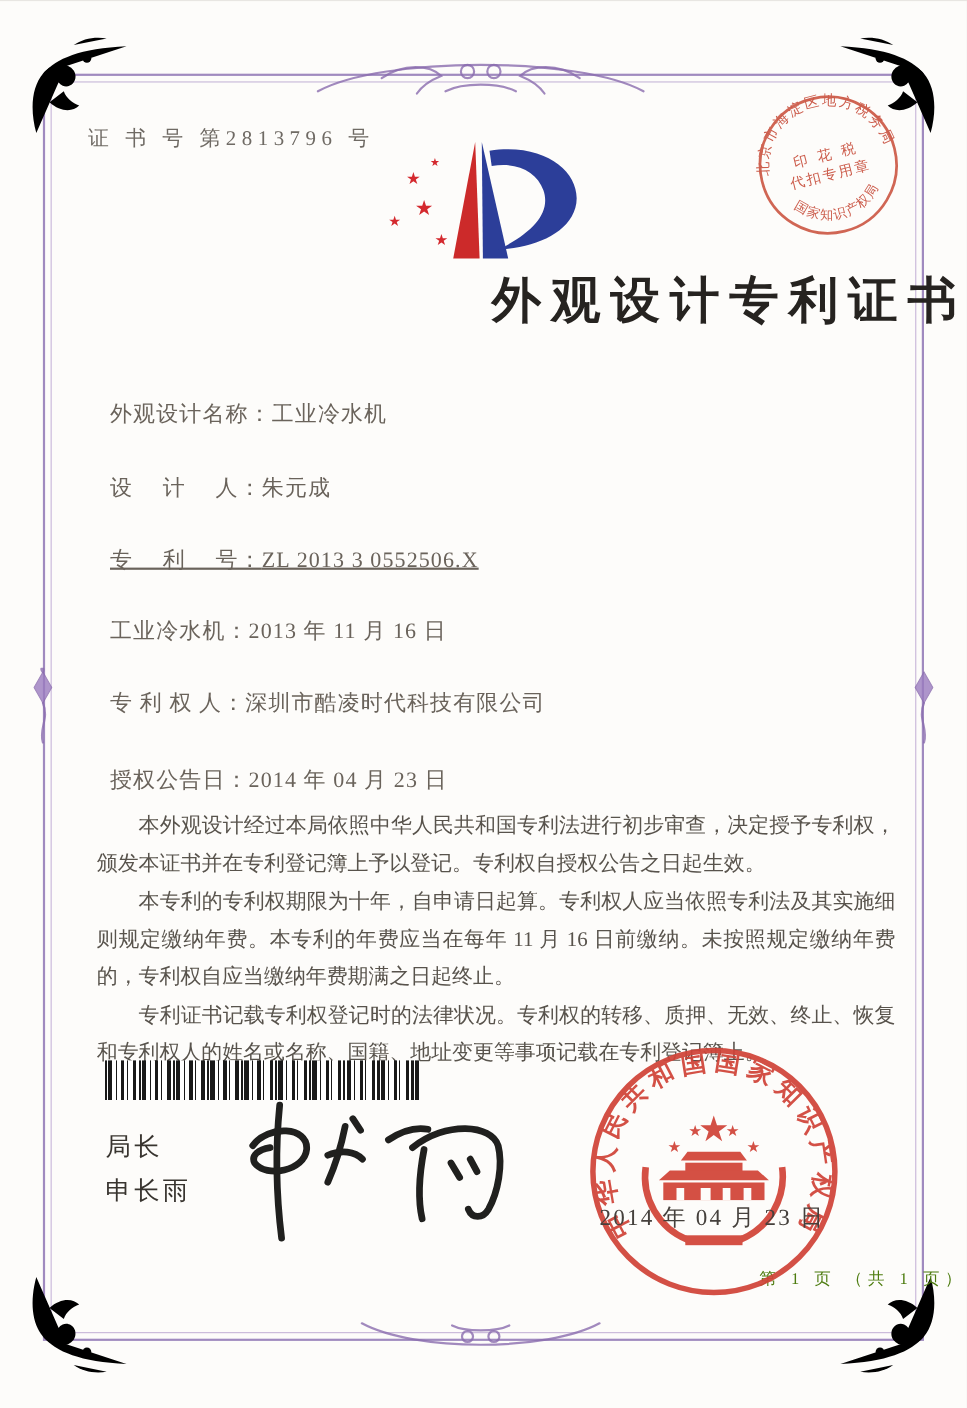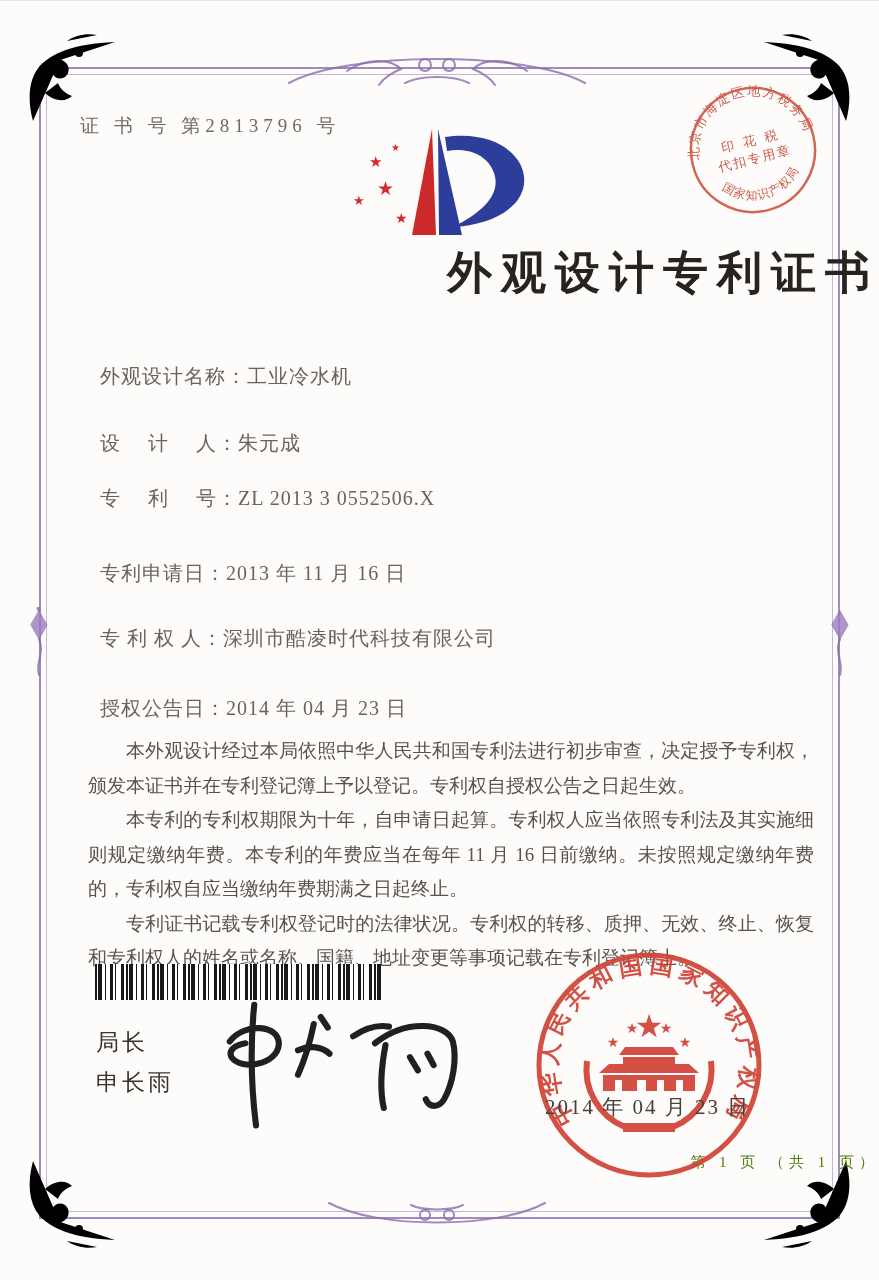--- a/index.html
+++ b/index.html
@@ -27,21 +27,21 @@
   .tax-seal{position:absolute;left:682px;top:78px;width:142px;height:142px;
     transform:rotate(-14deg);opacity:.92;}
   .tax-seal text{fill:#c8503e;font-family:"Liberation Serif",serif;}
   .tax-seal circle{stroke:#cd5a47;fill:none;}
   .sipo-seal{position:absolute;left:533px;top:948px;width:232px;height:232px;opacity:.93;z-index:2;}
   .sipo-seal text{fill:#d04338;font-family:"Liberation Serif",serif;}
   .seal-date{position:absolute;left:545px;top:1092px;width:230px;z-index:3;
     font-size:21px;letter-spacing:2px;color:#45403c;}
   
   .field{position:absolute;left:100px;font-size:20px;letter-spacing:1px;color:#6a635b;white-space:nowrap;}
-  .f0{top:362px;} .f1{top:429px;} .f2{top:484px;} .f3{top:559px;} .f4{top:624px;} .f5{top:694px;}
+  .f0{top:362px;} .f1{top:429px;} .f2{top:494px;text-decoration:underline;} .f3{top:559px;} .f4{top:624px;} .f5{top:694px;}
   
   .body-text{position:absolute;left:88px;top:733px;width:726px;
     font-size:19px;line-height:1.82;color:#58534c;text-align:justify;}
   .body-text p{margin:0;text-indent:2em;}
   
   .barcode{position:absolute;left:95px;top:963px;width:286px;height:36px;
     background:repeating-linear-gradient(90deg,
       #191919 0 2px,#fff 2px 3px,#191919 3px 7px,#fff 7px 10px,
       #191919 10px 11px,#fff 11px 15px,#191919 15px 18px,#fff 18px 20px,
       #191919 20px 21px,#fff 21px 26px,#191919 26px 29px,#fff 29px 31px);}
@@ -158,21 +158,21 @@
     <path d="M110,14 C165,6 196,38 188,66 C181,90 150,102 118,104 C150,88 166,70 159,50 C153,33 135,24 112,28 Z" fill="#2c3e99"></path>
   </svg>
 
   
   <div class="title">外观设计专利证书</div>
 
   
   <div class="field f0"><span>外观设计名称：</span><span>工业冷水机</span></div>
   <div class="field f1"><span>设　 计　 人：</span><span>朱元成</span></div>
   <div class="field f2"><span>专　 利　 号：</span><span>ZL 2013 3 0552506.X</span></div>
-  <div class="field f3"><span>专利申请日：</span><span>2013 年 11 月 16 日</span></div>
+  <div class="field f3"><span>工业冷水机：</span><span>2013 年 11 月 16 日</span></div>
   <div class="field f4"><span>专 利 权 人：</span><span>深圳市酷凌时代科技有限公司</span></div>
   <div class="field f5"><span>授权公告日：</span><span>2014 年 04 月 23 日</span></div>
 
   
   <div class="body-text">
     <p>本外观设计经过本局依照中华人民共和国专利法进行初步审查，决定授予专利权，颁发本证书并在专利登记簿上予以登记。专利权自授权公告之日起生效。</p>
     <p>本专利的专利权期限为十年，自申请日起算。专利权人应当依照专利法及其实施细则规定缴纳年费。本专利的年费应当在每年 11 月 16 日前缴纳。未按照规定缴纳年费的，专利权自应当缴纳年费期满之日起终止。</p>
     <p>专利证书记载专利权登记时的法律状况。专利权的转移、质押、无效、终止、恢复和专利权人的姓名或名称、国籍、地址变更等事项记载在专利登记簿上。</p>
   </div>
 

